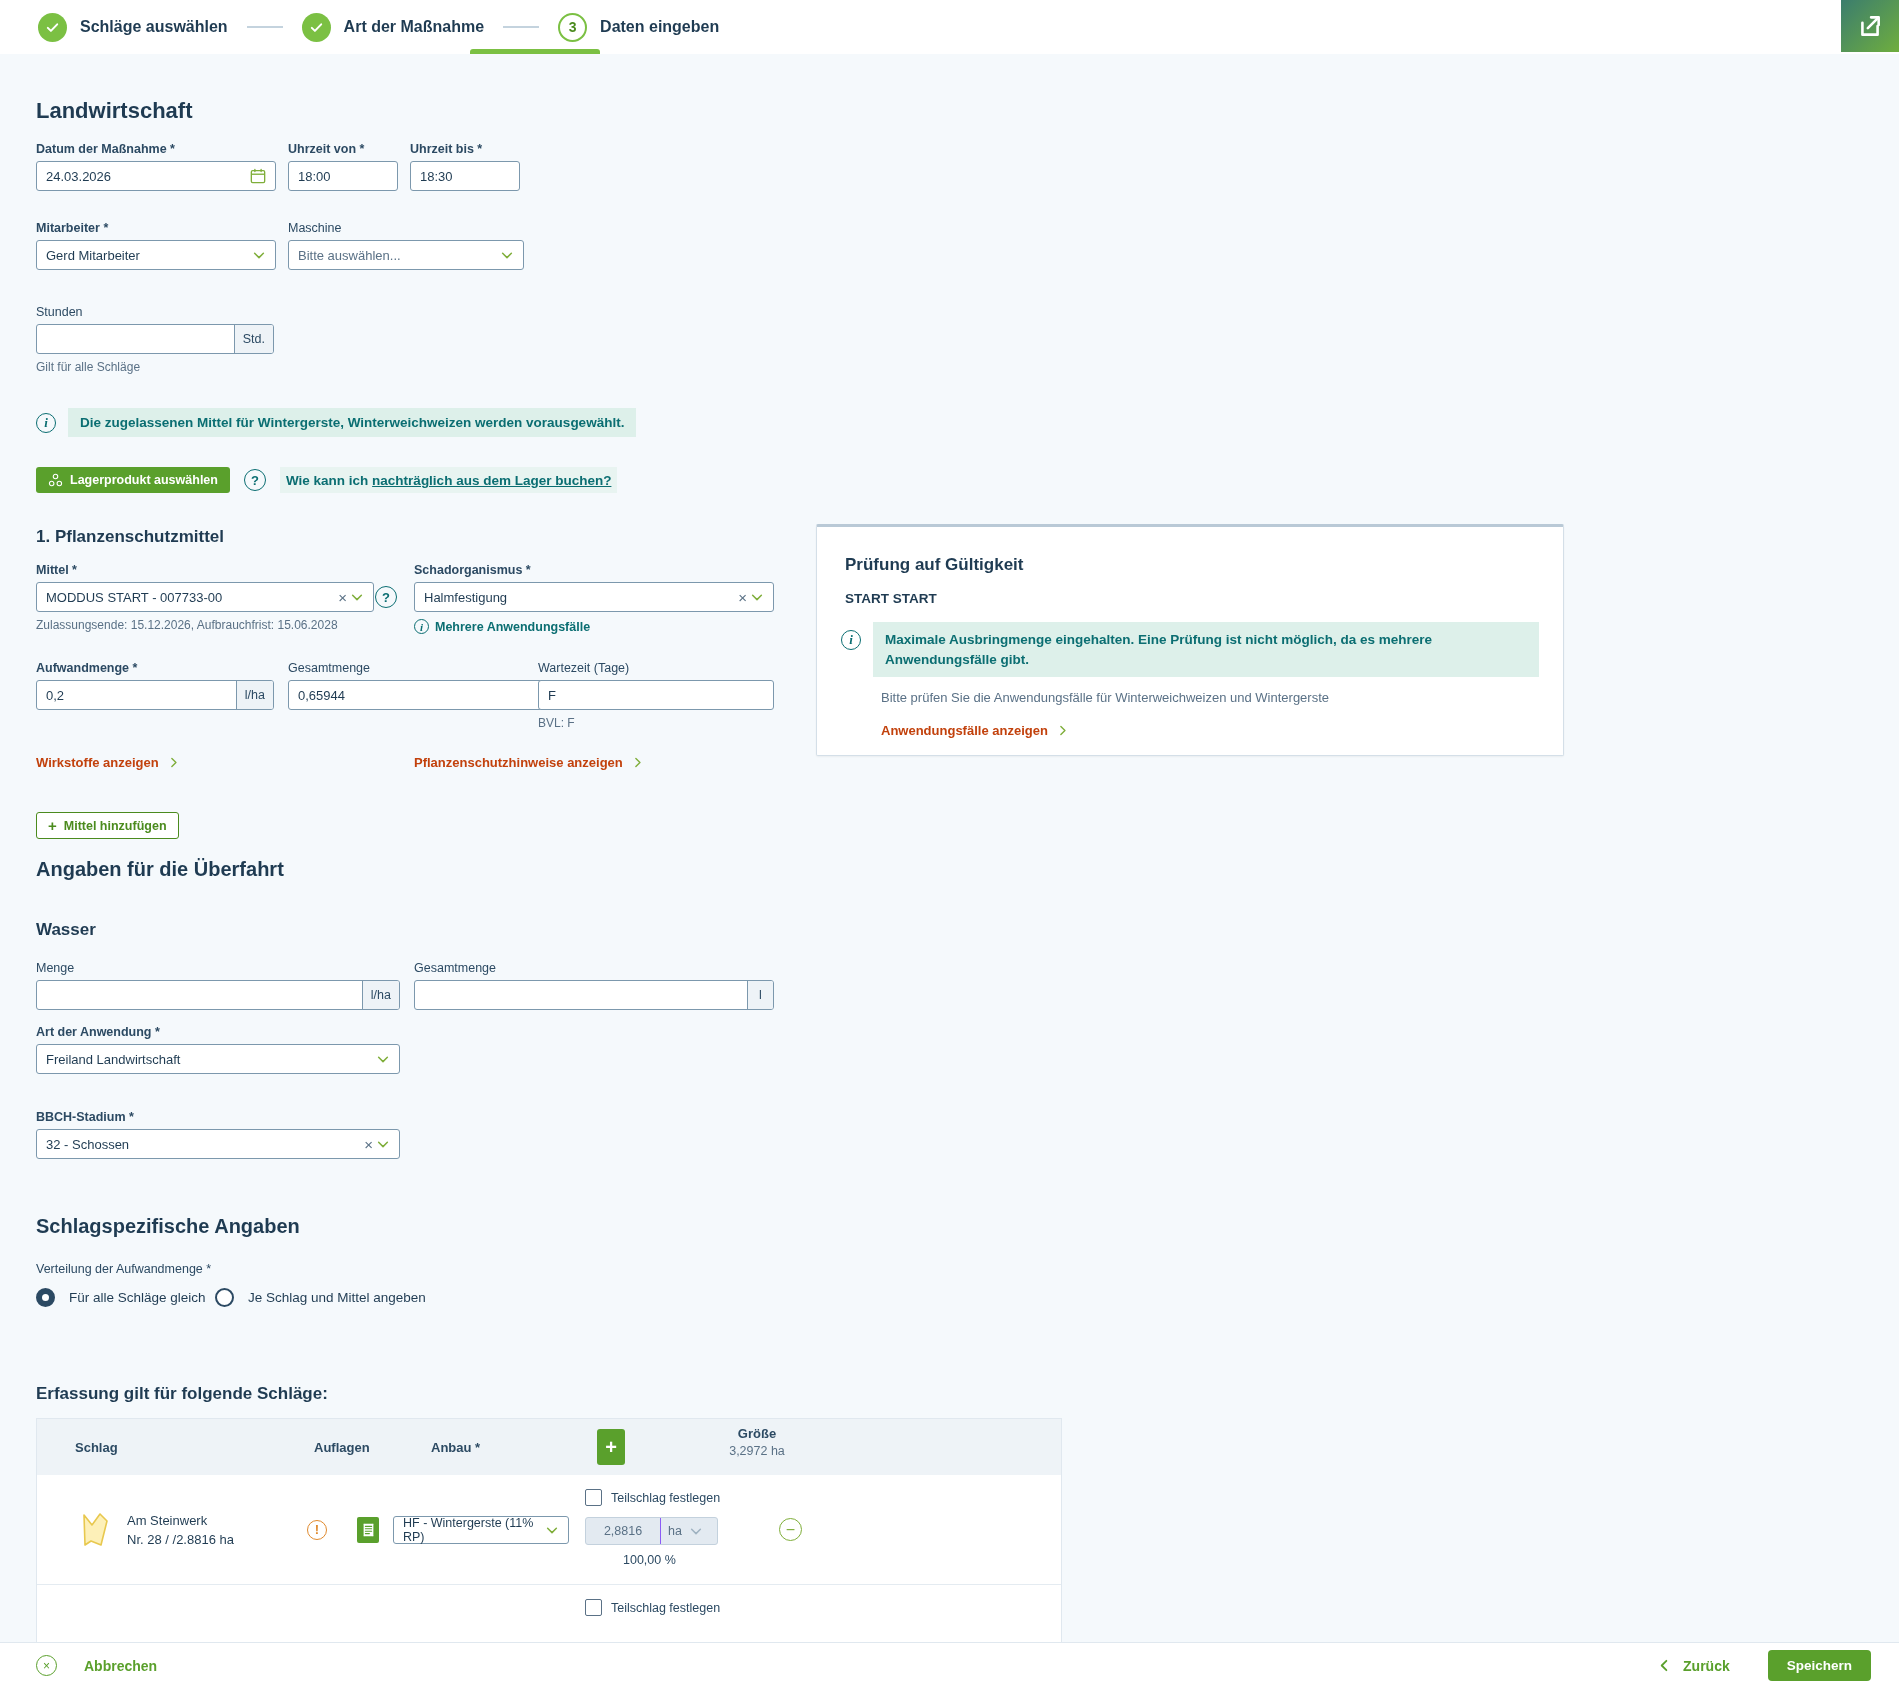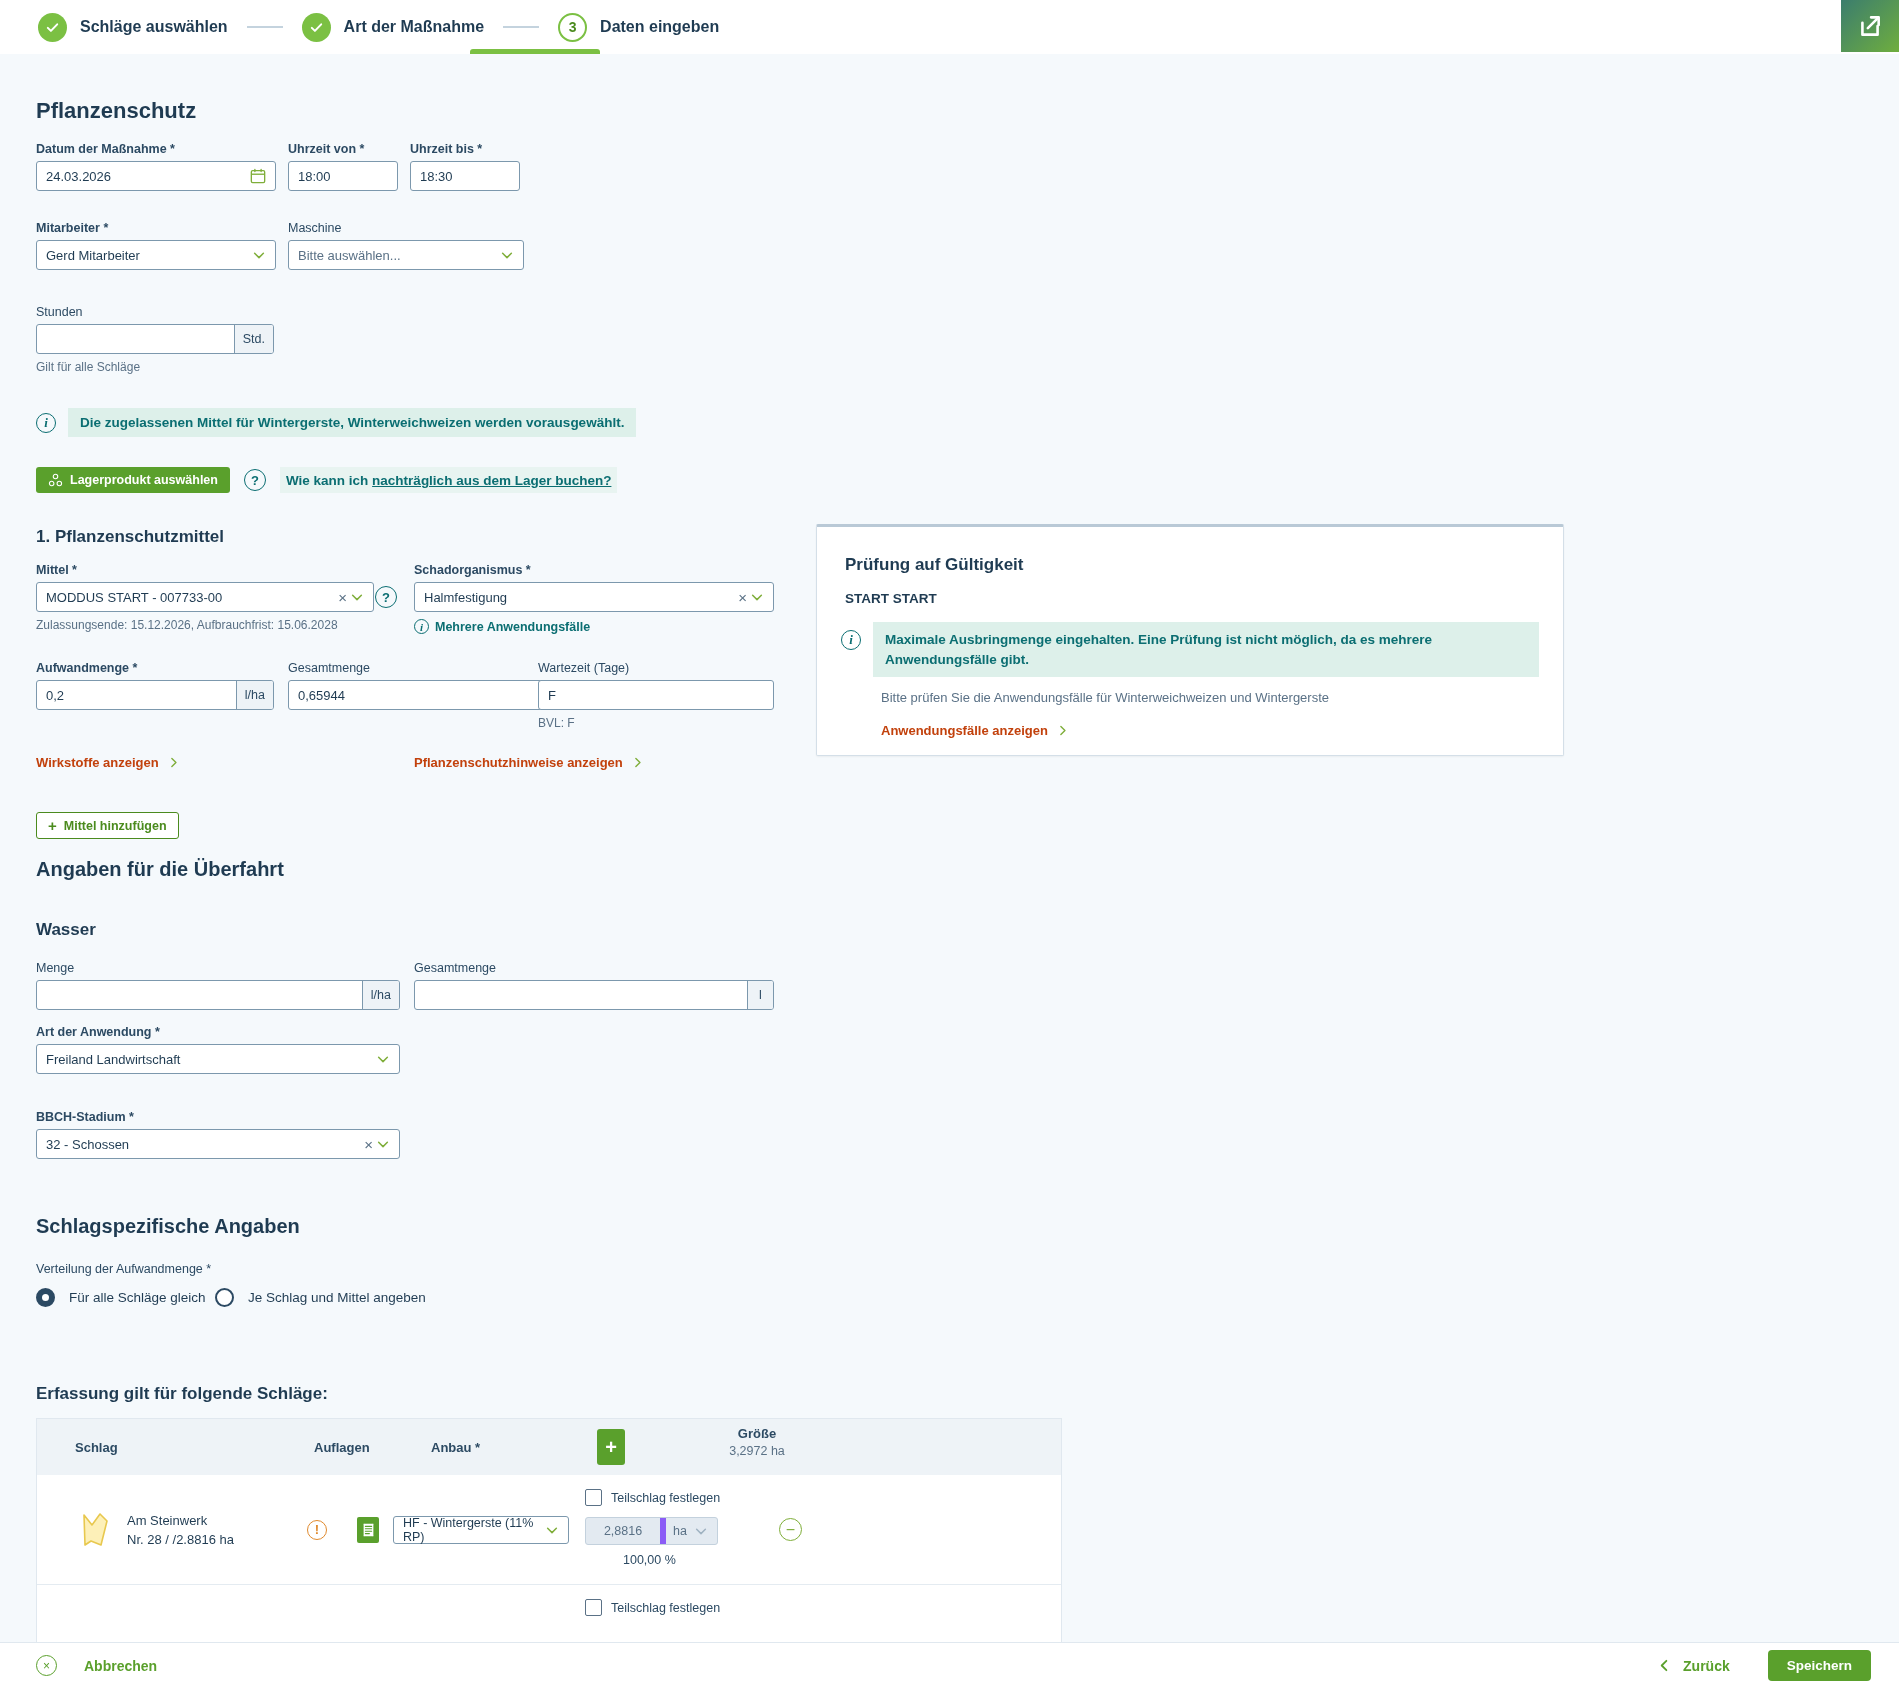--- a/index.html
+++ b/index.html
@@ -190,21 +190,21 @@
     <div class="step-underline"></div>
     <div class="share-btn">
       <svg width="26" height="26" viewBox="0 0 24 24" fill="none">
         <path d="M5 9 L5 20 L19 20 L19 12" stroke="#fff" stroke-width="2.4" stroke-linecap="round" stroke-linejoin="round"></path>
         <path d="M10 14 L19 5" stroke="#fff" stroke-width="2.4" stroke-linecap="round"></path>
         <path d="M13 4 L20 4 L20 11" stroke="#fff" stroke-width="2.4" stroke-linecap="round" stroke-linejoin="round"></path>
       </svg>
     </div>
   </div>
 
-  <div class="h1" style="position:absolute; left:36px; top:98px;">Pflanzenschutz</div>
+  <div class="h1" style="position:absolute; left:36px; top:98px;">Landwirtschaft</div>
 
   <div style="position:absolute; left:36px; top:142px;">
     <div class="fld-label">Datum der Maßnahme *</div>
     <div class="inp" style="width:240px;">
       <span>24.03.2026</span>
       <span class="sel-right">
         <svg width="16" height="16" viewBox="0 0 18 18" fill="none">
           <rect x="1.5" y="3" width="15" height="13.5" rx="1.5" stroke="#7fae3a" stroke-width="1.5"></rect>
           <path d="M1.5 7 H16.5" stroke="#7fae3a" stroke-width="1.5"></path>
           <path d="M5.5 1.5 V4 M12.5 1.5 V4" stroke="#7fae3a" stroke-width="1.5" stroke-linecap="round"></path>
@@ -471,21 +471,21 @@
         </span>
       </div>
 
       <div style="position:absolute; left:548px; top:14px; display:flex; align-items:center; gap:9px;">
         <span class="cb"></span>
         <span style="font-size:12.5px; color:#2c4a63;">Teilschlag festlegen</span>
       </div>
 
       <div class="inp-disabled" style="position:absolute; left:548px; top:42px; width:133px;">
         <span style="width:74px; text-align:center; font-size:12.5px;">2,8816</span>
-        <span style="border-left:6px solid #8b5cf6; height:100%; display:flex; align-items:center; padding:0 7px; font-size:12.5px;">ha</span>
+        <span style="border-left:1px solid #8b5cf6; height:100%; display:flex; align-items:center; padding:0 7px; font-size:12.5px;">ha</span>
         <svg class="chev" viewBox="0 0 16 16" fill="none" style="margin-right:7px;">
             <path d="M3 6 L8 11 L13 6" stroke="#9fb2c1" stroke-width="1.7" stroke-linecap="round" stroke-linejoin="round"></path>
           </svg>
       </div>
       <span style="position:absolute; left:586px; top:78px; font-size:12.5px; color:#2c4a63;">100,00 %</span>
 
       <span class="minus-circ" style="position:absolute; left:742px;">−</span>
     </div>
 
     <div class="tbl-row" style="height:60px; border-bottom:none;">

